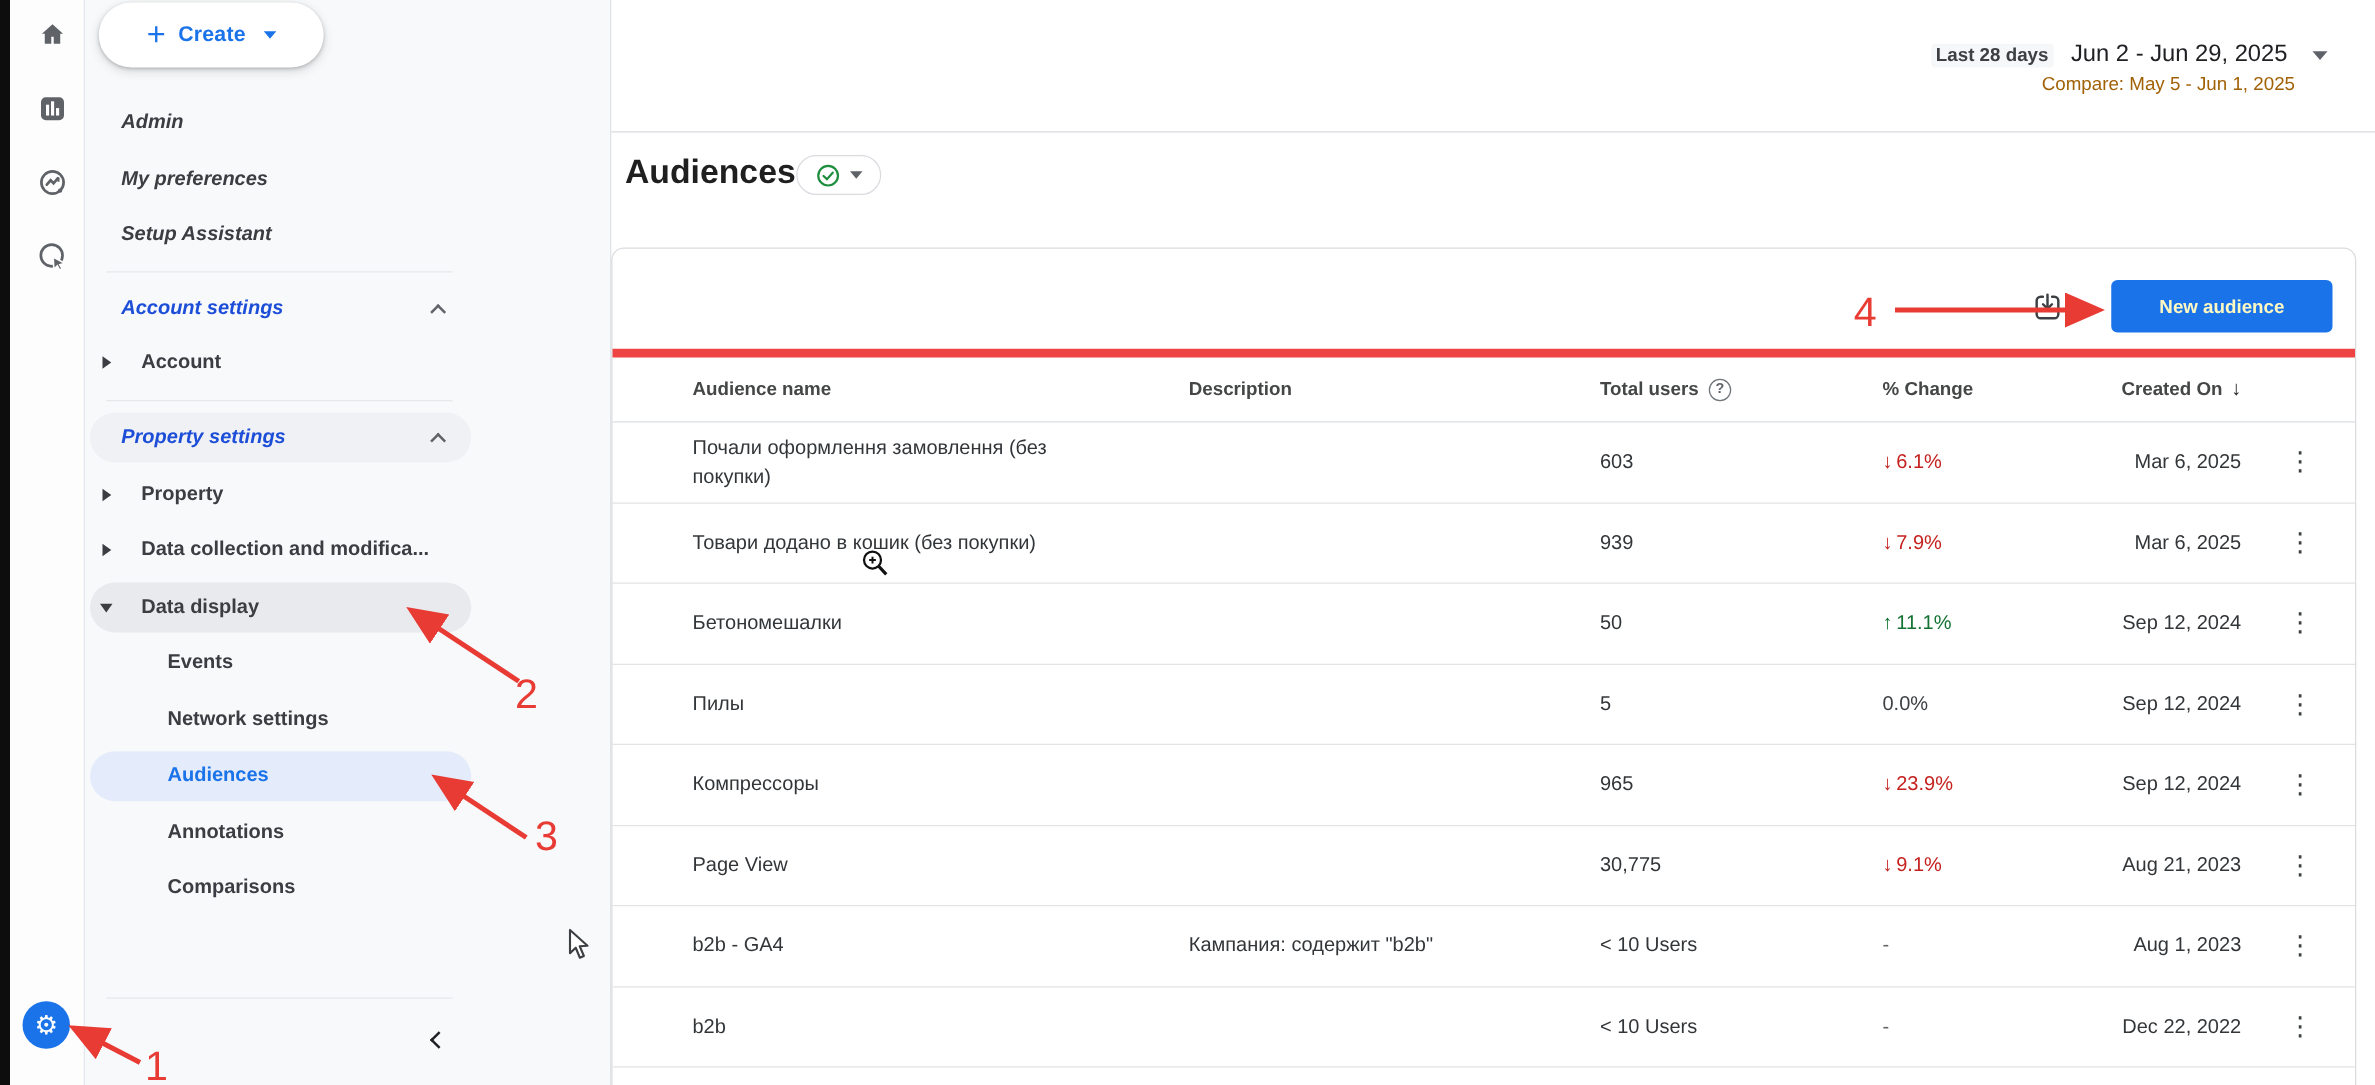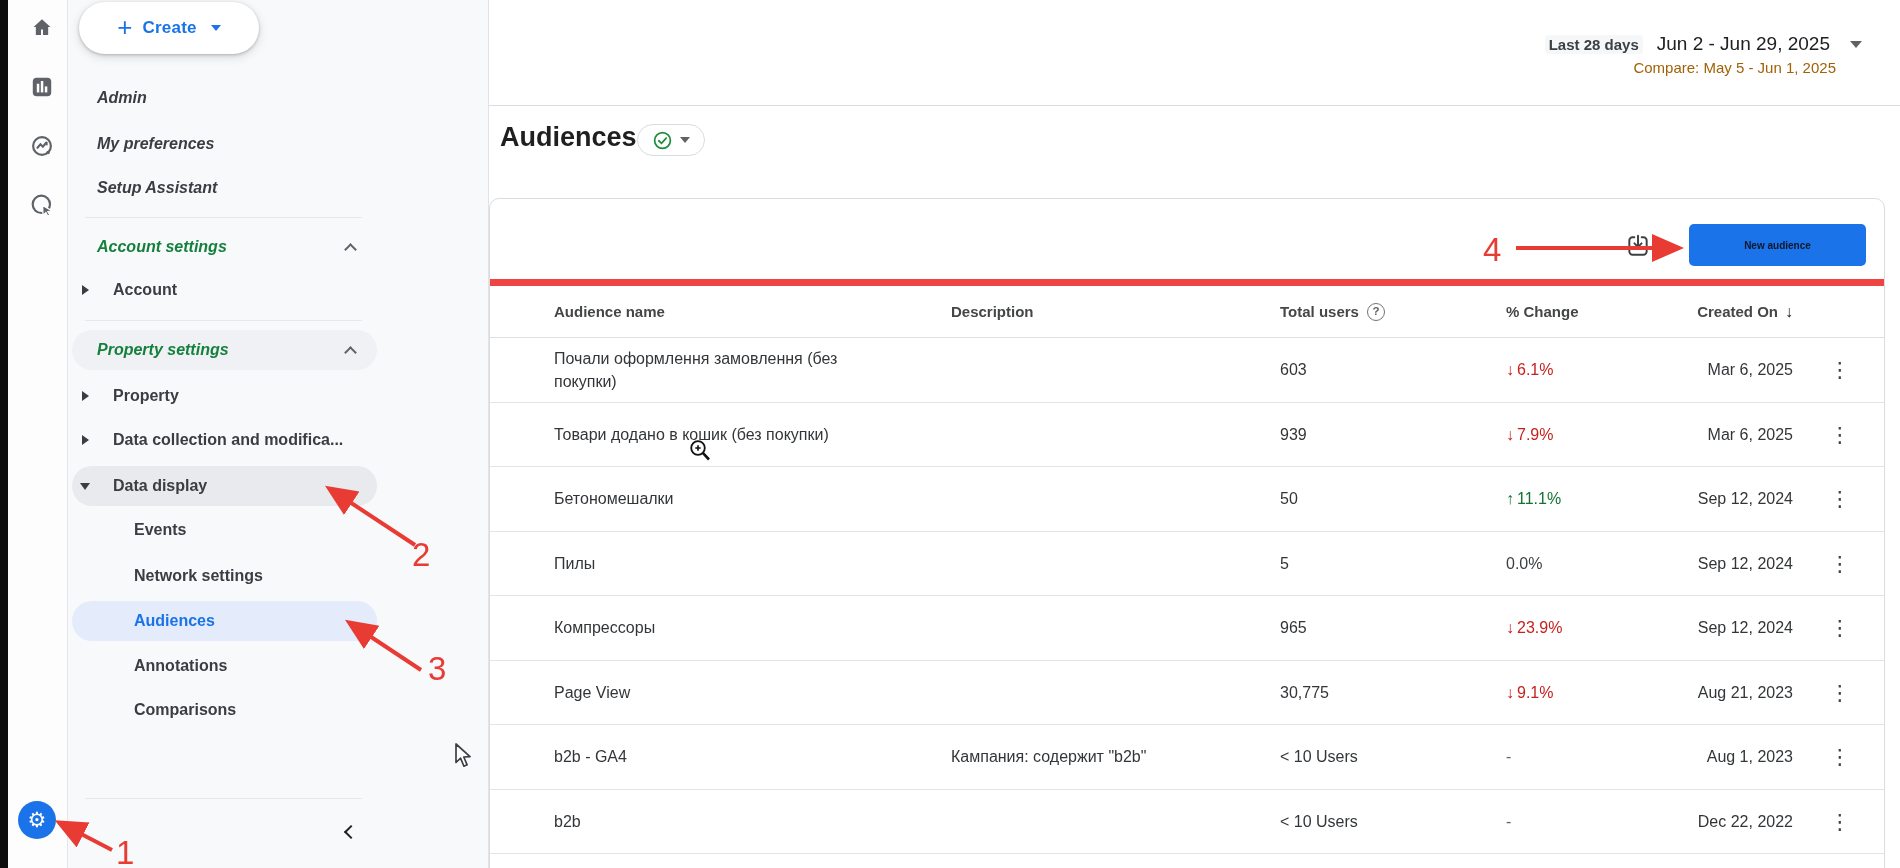--- a/index.html
+++ b/index.html
@@ -24,21 +24,21 @@
     box-shadow:0 1px 3px rgba(60,64,67,.3),0 3px 8px 1px rgba(60,64,67,.15);
     display:flex; align-items:center; justify-content:center; gap:10px; cursor:pointer;}
   .create-plus{color:var(--accent); font-size:26px; font-weight:400; line-height:1; margin-top:-2px;}
   .create-txt{color:var(--accent); font-size:17px; font-weight:600; letter-spacing:.2px;}
   .tri-down{width:0;height:0;border-left:5px solid transparent;border-right:5px solid transparent;border-top:6px solid var(--accent); margin-left:4px;}
   .side-item{position:absolute; left:0; width:421px; height:40px; line-height:40px; font-size:16px; font-weight:600; color:#3a3d41; cursor:pointer; white-space:nowrap;}
   .side-item .lbl{position:absolute;}
   .lv0 .lbl{left:29px;font-style:italic;}
   .lv1 .lbl{left:45px;}
   .lv2 .lbl{left:66px;}
-  .side-head{color:#15803d; font-weight:600;}
+  .side-head{color:#1d4ed8; font-weight:600;}
   .pill{position:absolute; left:4px; top:0; width:305px; height:40px; border-radius:20px;}
   .pill-gray1{background:#f0f1f4;}
   .pill-gray2{background:#e9eaee;}
   .pill-blue{background:#e4ecfb;}
   .sel .lbl{color:var(--accent);}
   .tri-r{position:absolute; left:14px; top:15px; width:0; height:0; border-top:5px solid transparent; border-bottom:5px solid transparent; border-left:7px solid #3a3d41;}
   .tri-d{position:absolute; left:12px; top:17px; width:0; height:0; border-left:5px solid transparent; border-right:5px solid transparent; border-top:7px solid #3a3d41;}
   .chev-up{position:absolute; left:278px; top:18px; width:9px; height:9px; border-top:2px solid #5f6368; border-right:2px solid #5f6368; transform:rotate(-45deg);}
   .side-div{position:absolute; left:17px; width:277px; height:1px; background:#e6e8eb;}
   .collapse{position:absolute; left:268px; top:818px; width:30px; height:30px; cursor:pointer;}
@@ -53,21 +53,21 @@
   .dp-caret{width:0;height:0;border-left:6px solid transparent;border-right:6px solid transparent;border-top:7px solid #5f6368; margin-left:6px;}
   .dp-compare{font-size:15px; color:#a16207; margin-top:4px; margin-right:26px;}
 
   
   .page-title{position:absolute; left:500px; top:122px; font-size:27px; color:#1f1f1f;}
   .status-pill{position:absolute; left:637px; top:124px; width:68px; height:32px; border:1px solid var(--line); border-radius:16px; background:#fff; display:flex; align-items:center; justify-content:center; gap:7px; cursor:pointer;}
   .pill-caret{width:0;height:0;border-left:5px solid transparent;border-right:5px solid transparent;border-top:6px solid #5f6368;}
 
   
   .card{position:absolute; left:489px; top:198px; width:1396px; height:745px; background:#fff; border:1px solid var(--line); border-radius:10px;}
-  .new-aud-btn{position:absolute; left:1199px; top:25px; width:177px; height:42px; background:var(--accent); color:#0f172a; border:none; border-radius:5px; font-size:10px; font-weight:600; font-family:inherit; cursor:pointer;}
+  .new-aud-btn{position:absolute; left:1199px; top:25px; width:177px; height:42px; background:var(--accent); color:#fef9c3; border:none; border-radius:5px; font-size:15px; font-weight:600; font-family:inherit; cursor:pointer;}
   .import-btn{position:absolute; left:1133px; top:32px; width:30px; height:30px; display:flex; align-items:center; justify-content:center; cursor:pointer;}
   .thead{position:absolute; left:0; top:80px; width:100%; height:59px; border-top:7px solid #ef4444; border-bottom:1px solid #dcdfe3;}
   .cell{position:absolute; top:0; height:100%; display:flex; align-items:center; font-size:16px; color:#333639; line-height:23px;}
   .hcell{font-size:15px; font-weight:600; color:#444746;}
   .c-name{left:64px; width:330px;}
   .c-desc{left:461px; width:420px;}
   .c-users{left:790px; width:194px; text-align:right;}
   .c-change{left:1016px; width:150px;}
   .c-created{left:1140px; width:163px; justify-content:flex-end; text-align:right;}
   .c-kebab{left:1338px; width:24px; justify-content:center; font-size:21px; color:#3c4043; letter-spacing:0; cursor:pointer;}

